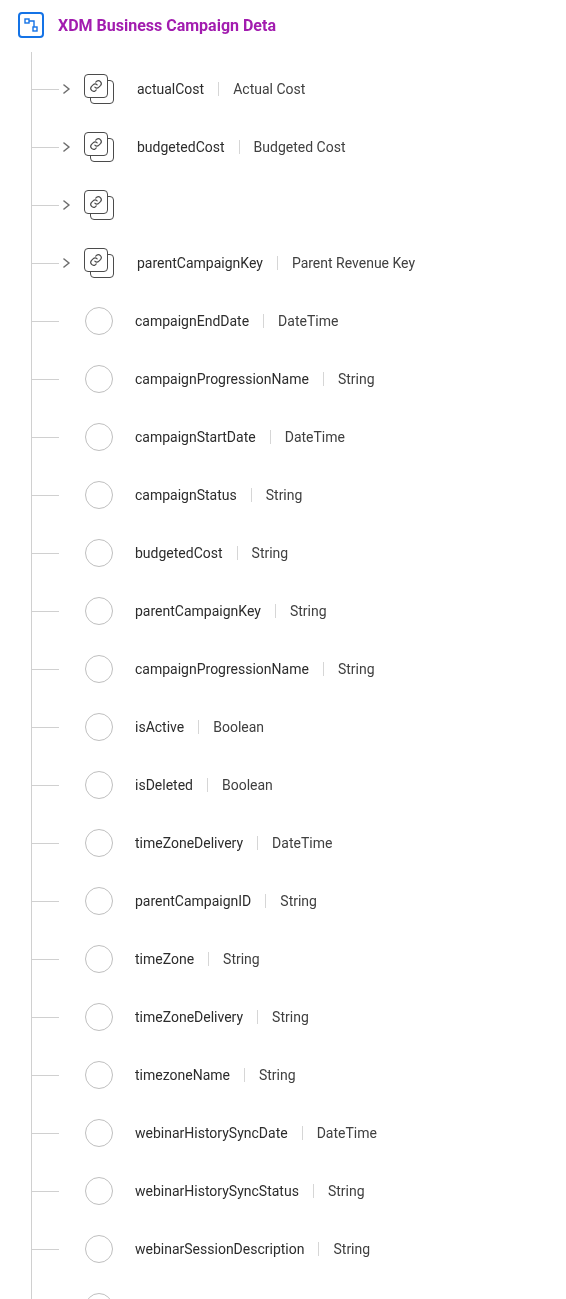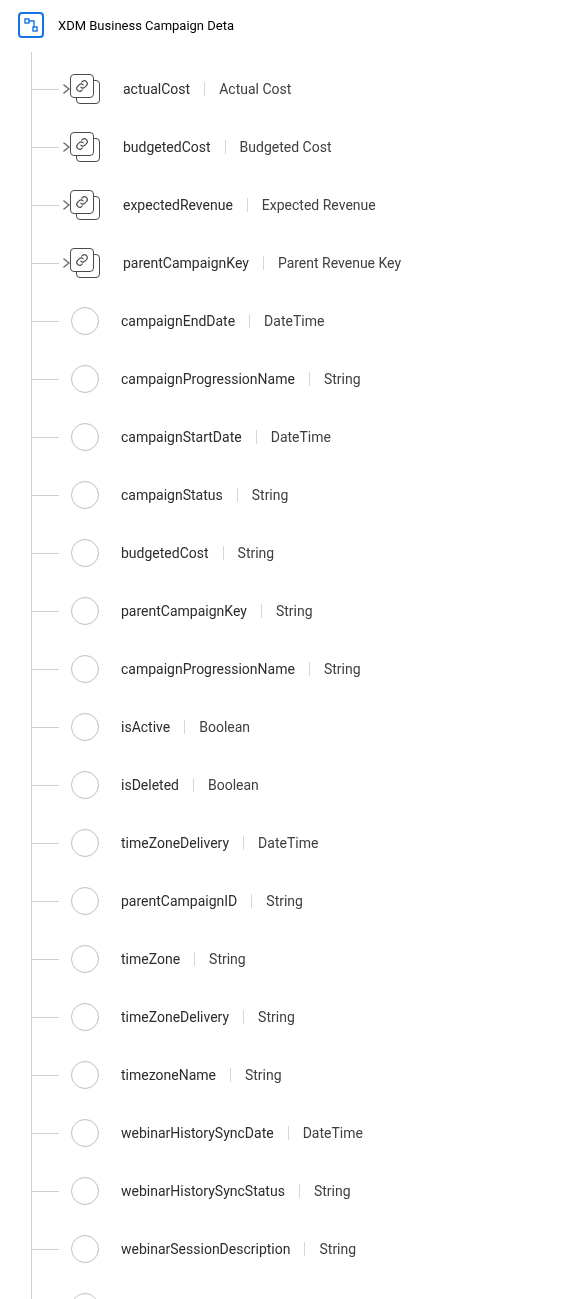--- a/index.html
+++ b/index.html
@@ -25,23 +25,23 @@
       border: 2px solid #1473e6;
       border-radius: 4px;
       display: flex;
       align-items: center;
       justify-content: center;
       position: relative;
       flex-shrink: 0;
     }
     .root-icon svg { display: block; }
     .root-title {
-      color: #000000;
-      font-weight: 400;
-      font-size: 13px;
+      color: #a21caf;
+      font-weight: 700;
+      font-size: 16px;
     }
 
     
     .tree {
       position: relative;
       margin-left: 13px; 
     }
     
     .tree::before {
       content: "";
@@ -51,21 +51,21 @@
       width: 1px;
       background: #d0d0d0;
       
     }
 
     .node {
       position: relative;
       display: flex;
       align-items: center;
       height: 58px;
-      padding-left: 22px;
+      padding-left: 36px;
     }
     
     .node::before {
       content: "";
       position: absolute;
       left: 0;
       top: 50%;
       width: 28px;
       height: 1px;
       background: #d0d0d0;
@@ -239,25 +239,20 @@
         <span class="obj-icon">
           <span class="back"></span>
           <span class="front">
             <svg width="14" height="14" viewBox="0 0 24 24" fill="none">
               <path d="M10 14a5 5 0 0 0 7 0l3-3a5 5 0 0 0-7-7l-1.5 1.5" stroke="#4b4b4b" stroke-width="2" stroke-linecap="round"></path>
               <path d="M14 10a5 5 0 0 0-7 0l-3 3a5 5 0 0 0 7 7l1.5-1.5" stroke="#4b4b4b" stroke-width="2" stroke-linecap="round"></path>
             </svg>
           </span>
         </span>
       </span>
-      <span class="node-labels">
-        <span class="name">expectedRevenue</span>
-        <span class="divider"></span>
-        <span class="type">Expected Revenue</span>
-      </span>
     </div>
     <div class="node obj">
       <span class="expander">
         <svg width="8" height="10" viewBox="0 0 8 10">
           <path d="M1 1 L6 5 L1 9" stroke="#6e6e6e" stroke-width="1.6" fill="none" stroke-linecap="round" stroke-linejoin="round"></path>
         </svg>
       </span>
       <span class="node-icon">
         <span class="obj-icon">
           <span class="back"></span>

